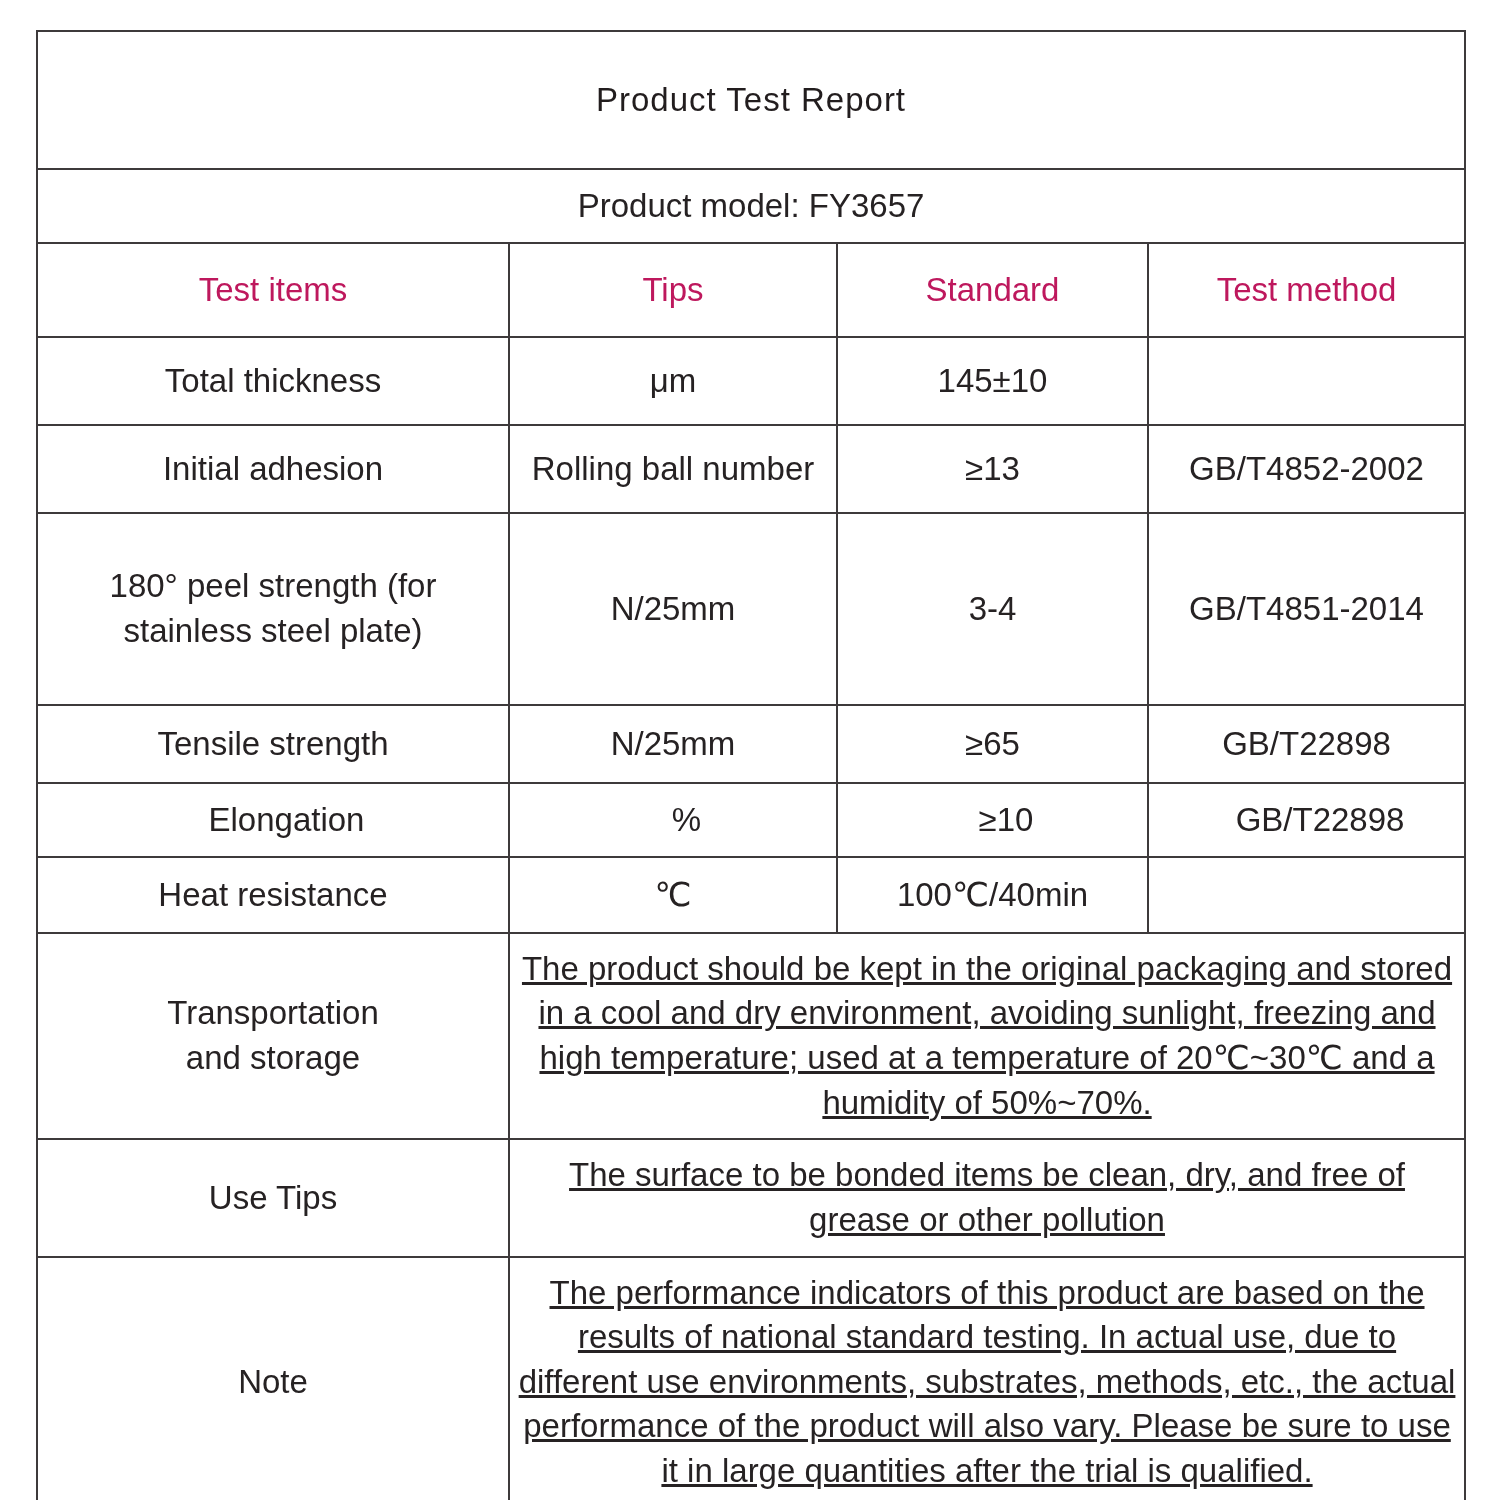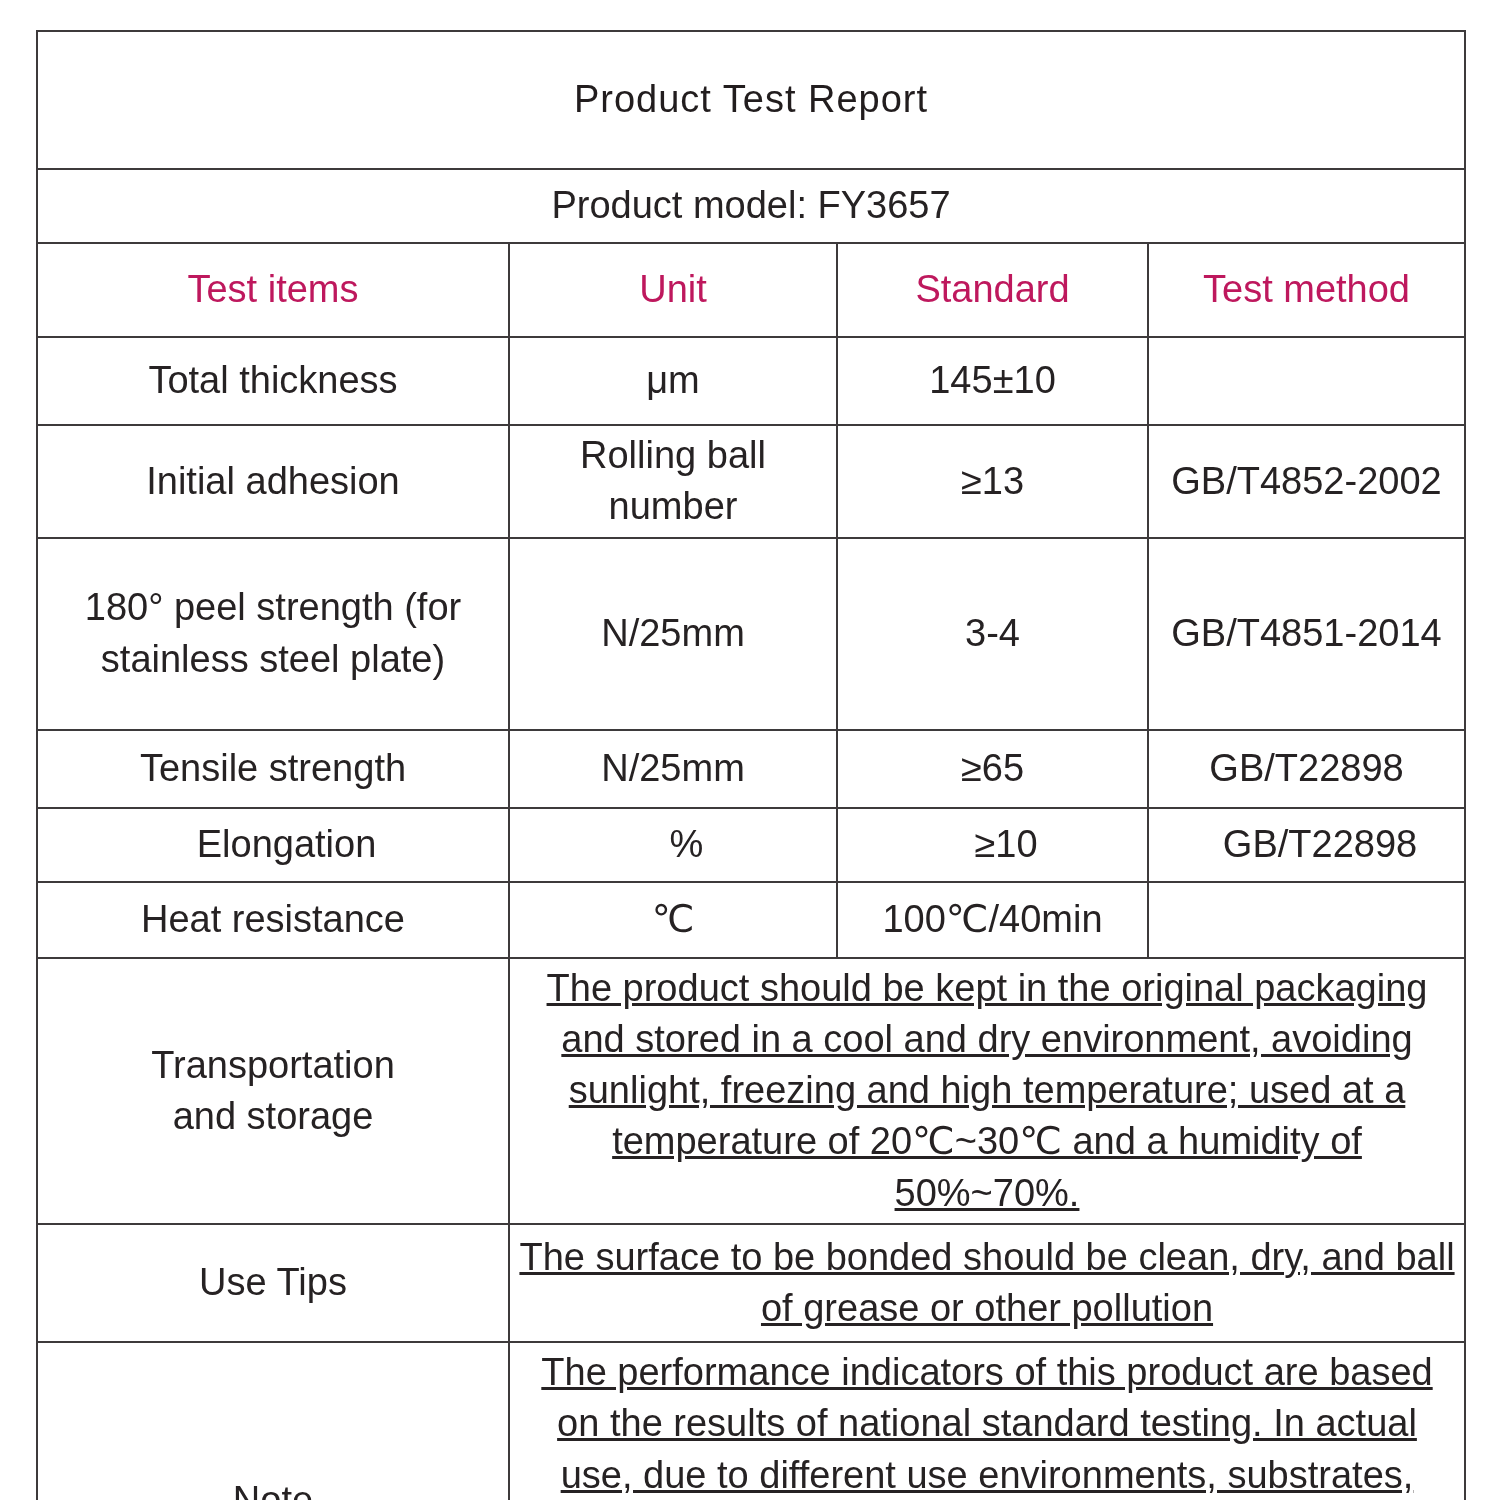--- a/index.html
+++ b/index.html
@@ -23,21 +23,21 @@
     width: 1428px;
     border-collapse: collapse;
     table-layout: fixed;
     color: #262223;
   }
   table.report td, table.report th {
     border: 2.5px solid #3d3a3b;
     vertical-align: middle;
     text-align: center;
     padding: 4px 8px;
-    font-size: 38px;
+    font-size: 33px;
     font-weight: 400;
     line-height: 1.35;
     overflow: hidden;
   }
   td.title-cell {
     height: 128px;
     font-size: 72px;
     font-weight: 700;
     letter-spacing: 1px;
     color: #221d1e;
@@ -98,21 +98,21 @@
     </colgroup>
     <tbody>
       <tr>
         <td class="title-cell" colspan="4">Product Test Report</td>
       </tr>
       <tr>
         <td class="model-cell" colspan="4">Product model: FY3657</td>
       </tr>
       <tr>
         <th class="col-header">Test items</th>
-        <th class="col-header">Unit</th>
+        <th class="col-header">Tips</th>
         <th class="col-header">Standard</th>
         <th class="col-header">Test method</th>
       </tr>
       <tr class="row-thickness">
         <td class="item-cell">Total thickness</td>
         <td class="unit-cell">μm</td>
         <td class="std-cell">145±10</td>
         <td class="method-cell"></td>
       </tr>
       <tr class="row-adhesion">
@@ -149,21 +149,21 @@
       <tr class="row-transport">
         <td class="note-label">Transportation
 and storage</td>
         <td class="note-text" colspan="3">
           <div>The product should be kept in the original packaging and stored in a cool and dry environment, avoiding sunlight, freezing and high temperature; used at a temperature of 20℃~30℃ and a humidity of 50%~70%.</div>
         </td>
       </tr>
       <tr class="row-tips">
         <td class="note-label">Use Tips</td>
         <td class="note-text" colspan="3">
-          <div>The surface to be bonded should be clean, dry, and ball of grease or other pollution</div>
+          <div>The surface to be bonded items be clean, dry, and free of grease or other pollution</div>
         </td>
       </tr>
       <tr class="row-note">
         <td class="note-label">Note</td>
         <td class="note-text" colspan="3">
           <div>The performance indicators of this product are based on the results of national standard testing. In actual use, due to different use environments, substrates, methods, etc., the actual performance of the product will also vary. Please be sure to use it in large quantities after the trial is qualified.</div>
         </td>
       </tr>
     </tbody>
   </table>

